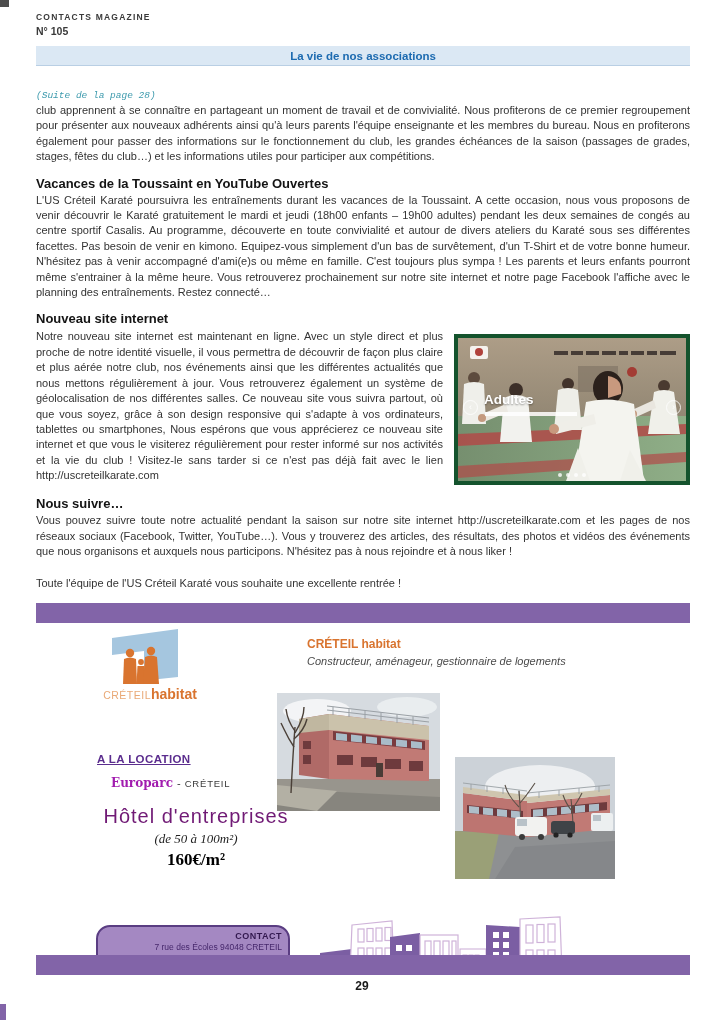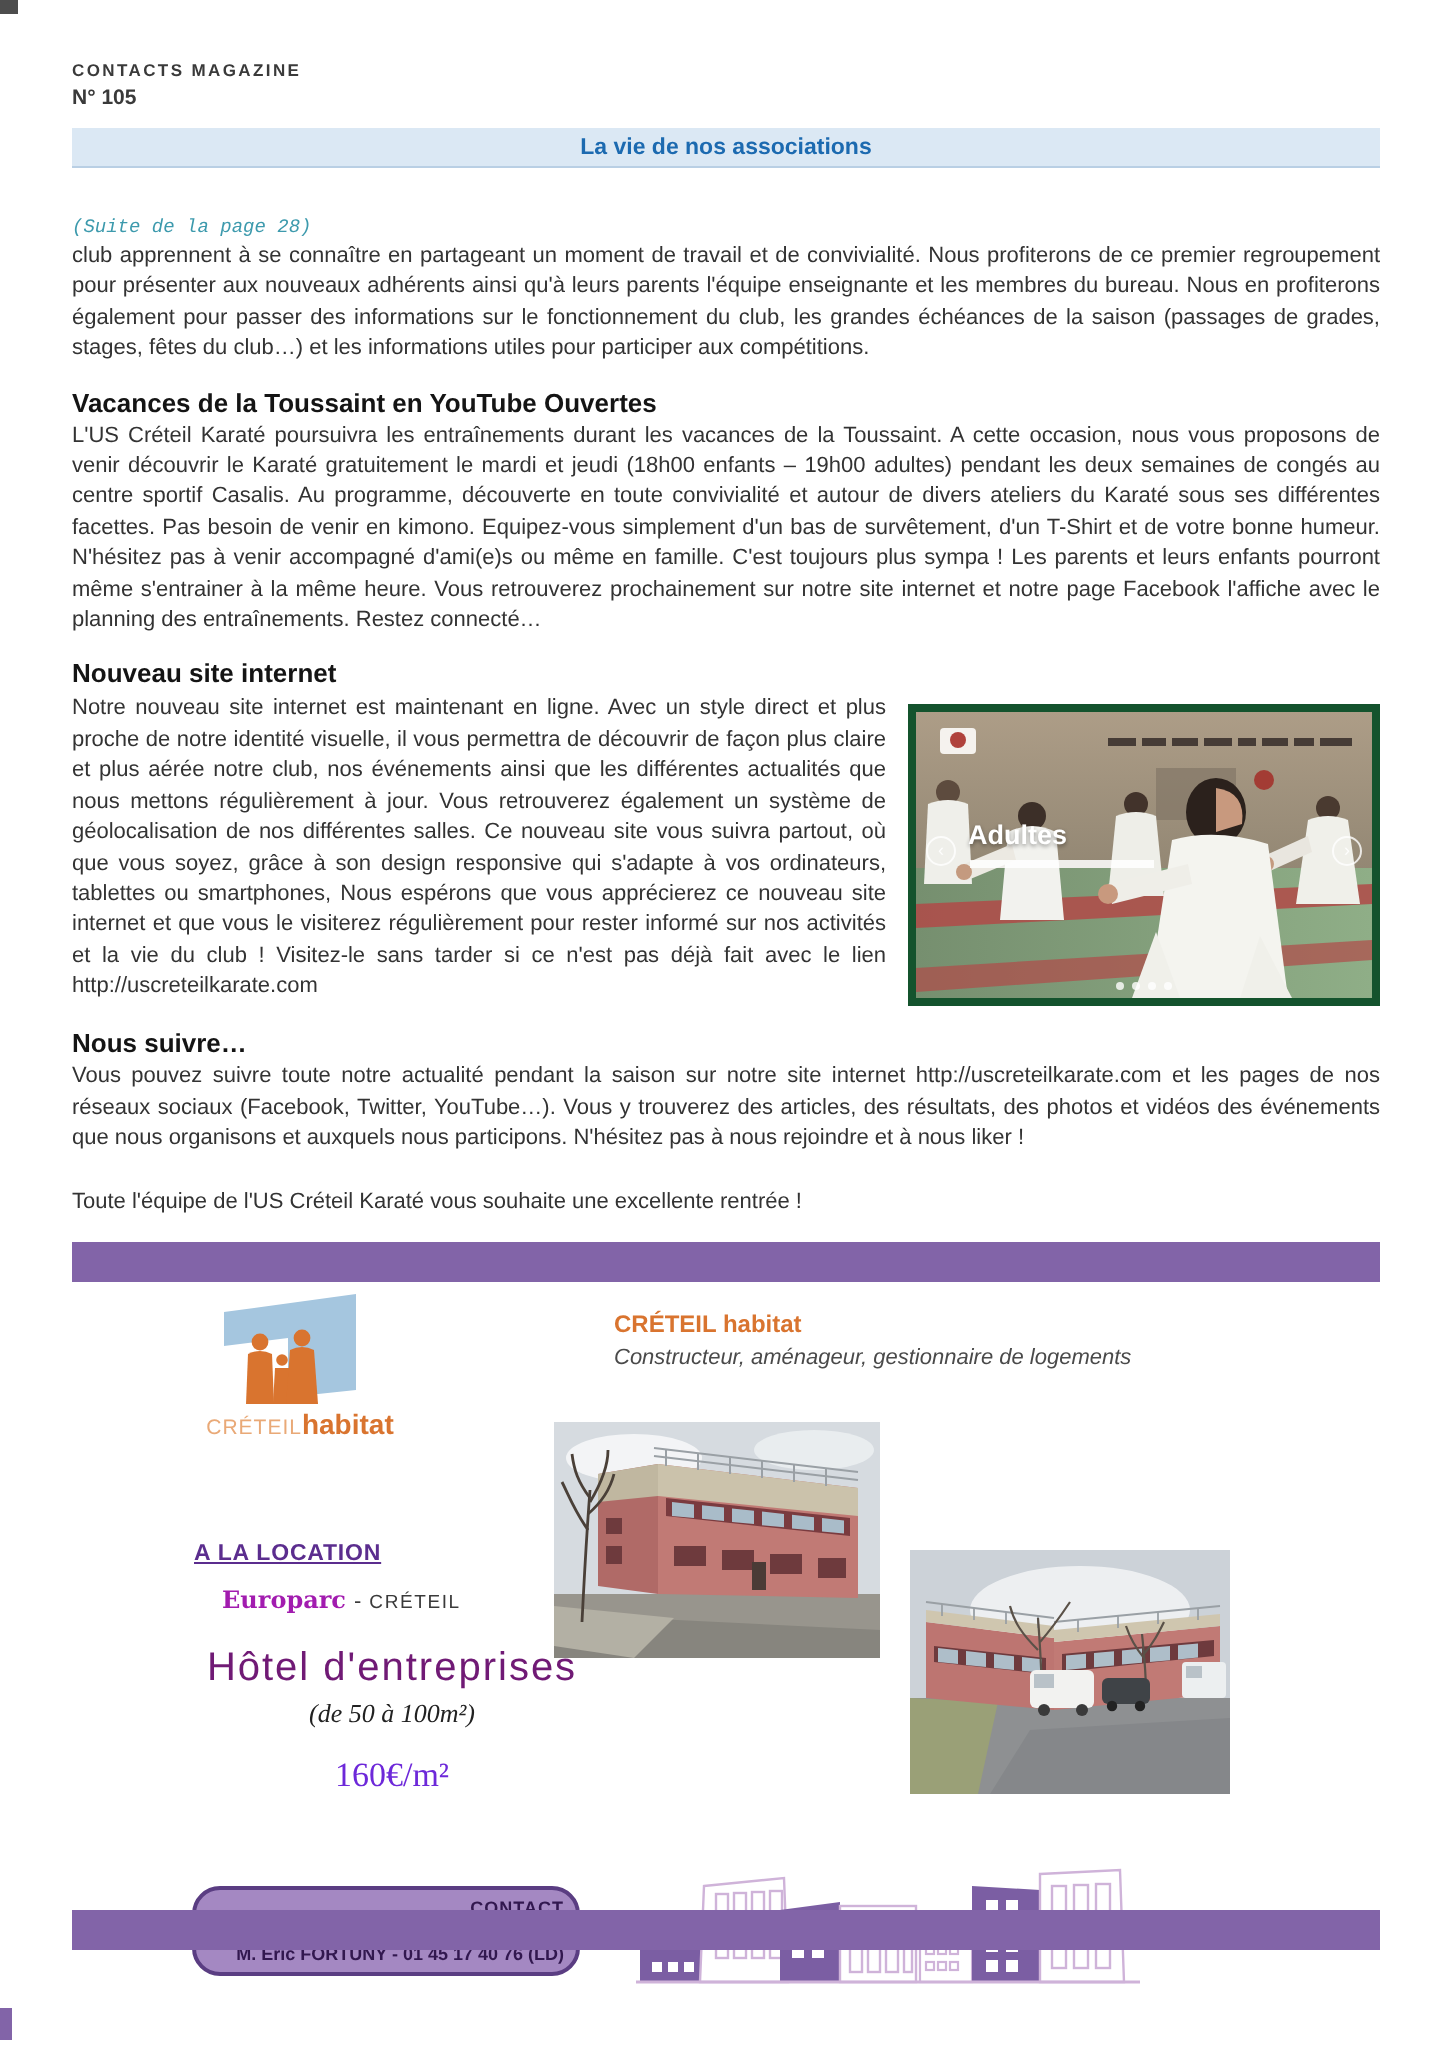--- a/index.html
+++ b/index.html
@@ -1,18 +1,18 @@
 <!DOCTYPE html>
 <html><head>
 <meta charset="utf-8">
 <style>
   html,body{margin:0;padding:0;background:#fff;}
   .page{position:relative;width:724px;height:1024px;background:#ffffff;overflow:hidden;
         font-family:"Liberation Sans",sans-serif;color:#333;}
-  .content{padding:30px 34px 0 36px;}
+  .content{padding:12px 34px 0 36px;}
   .mag-title{font-size:8.5px;font-weight:bold;letter-spacing:1.2px;color:#3a3a3a;}
   .issue{font-size:10.5px;font-weight:bold;color:#3a3a3a;margin-top:3px;}
   .banner{margin-top:9px;background:#dbe8f4;border-bottom:1px solid #b9cfe4;height:19px;
           display:flex;align-items:center;justify-content:center;}
   .banner span{font-size:11.5px;font-weight:bold;color:#1c6ab0;}
   .continuation{margin-top:24px;font-size:9.5px;font-style:italic;color:#3d9aad;font-family:Liberation Mono, monospace;}
   p.body{font-size:11px;line-height:15.4px;text-align:justify;margin:2px 0 0 0;color:#333;}
   h2.sec{font-size:13px;font-weight:bold;color:#141414;margin:11px 0 1px 0;}
   .link-text{color:#333;}
   .web-row{display:flex;gap:11px;align-items:flex-start;}
@@ -44,21 +44,21 @@
   .photo2{position:absolute;left:419px;top:134px;width:160px;height:122px;}
   .loc-label{position:absolute;left:61px;top:130px;font-size:11.5px;font-weight:bold;color:#5b2d8e;
              text-decoration:underline;letter-spacing:.4px;}
   .loc-place{position:absolute;left:75px;top:150px;white-space:nowrap;}
   .loc-place .ep{font-family:"DejaVu Serif",serif;font-weight:bold;font-size:12px;color:#a21caf;}
   .loc-place .sep{font-size:11px;color:#3a3a3a;margin:0 4px;}
   .loc-place .ct{font-size:9.5px;letter-spacing:.8px;color:#3a3a3a;}
   .offer{position:absolute;left:40px;top:182px;width:240px;text-align:center;}
   .offer .t1{font-size:20px;color:#701a75;letter-spacing:1px;}
   .offer .t2{font-size:13px;font-style:italic;font-family:"Liberation Serif",serif;color:#222;margin-top:3px;}
-  .offer .t3{font-size:17px;font-weight:normal;font-family:"Liberation Serif",serif;color:#6d28d9;margin-top:13px;}
+  .offer .t3{font-size:17px;font-weight:bold;font-family:"Liberation Serif",serif;color:#000000;margin-top:3px;}
   .contact-box{position:absolute;left:60px;top:302px;width:178px;border:2px solid #5a3d82;border-radius:14px;
                background:#a488c2;padding:4px 6px;text-align:right;}
   .contact-box .c1{font-size:9px;font-weight:bold;color:#32184f;letter-spacing:.5px;}
   .contact-box .c2{font-size:8.5px;color:#45276b;margin-top:1px;}
   .contact-box .c3{font-size:9px;font-weight:bold;color:#32184f;margin-top:2px;}
   .skyline{position:absolute;left:282px;top:282px;width:252px;height:70px;}
   .footer-bar{position:absolute;left:36px;right:34px;top:955px;height:20px;background:#8264a8;}
   .page-num{position:absolute;left:0;right:0;top:979px;text-align:center;font-size:12px;font-weight:bold;color:#1a1a1a;}
   .corner-tl{position:absolute;left:0;top:0;width:9px;height:7px;background:#4d4d4d;}
   .corner-bl{position:absolute;left:0;top:1004px;width:6px;height:16px;background:#8264a8;}
@@ -379,13 +379,14 @@
           <rect x="208" y="45" width="7" height="16"></rect>
             <rect x="219" y="45" width="7" height="16"></rect>
             <rect x="230" y="45" width="7" height="16"></rect>
         </g>
         <line x1="0" y1="68" x2="252" y2="68" stroke="#cfb3d9" stroke-width="1.5"></line>
       </svg>
     </div>
   </div>
 
   <div class="footer-bar"></div>
+  <div class="page-num">29</div>
 </div>
 
 </body></html>

